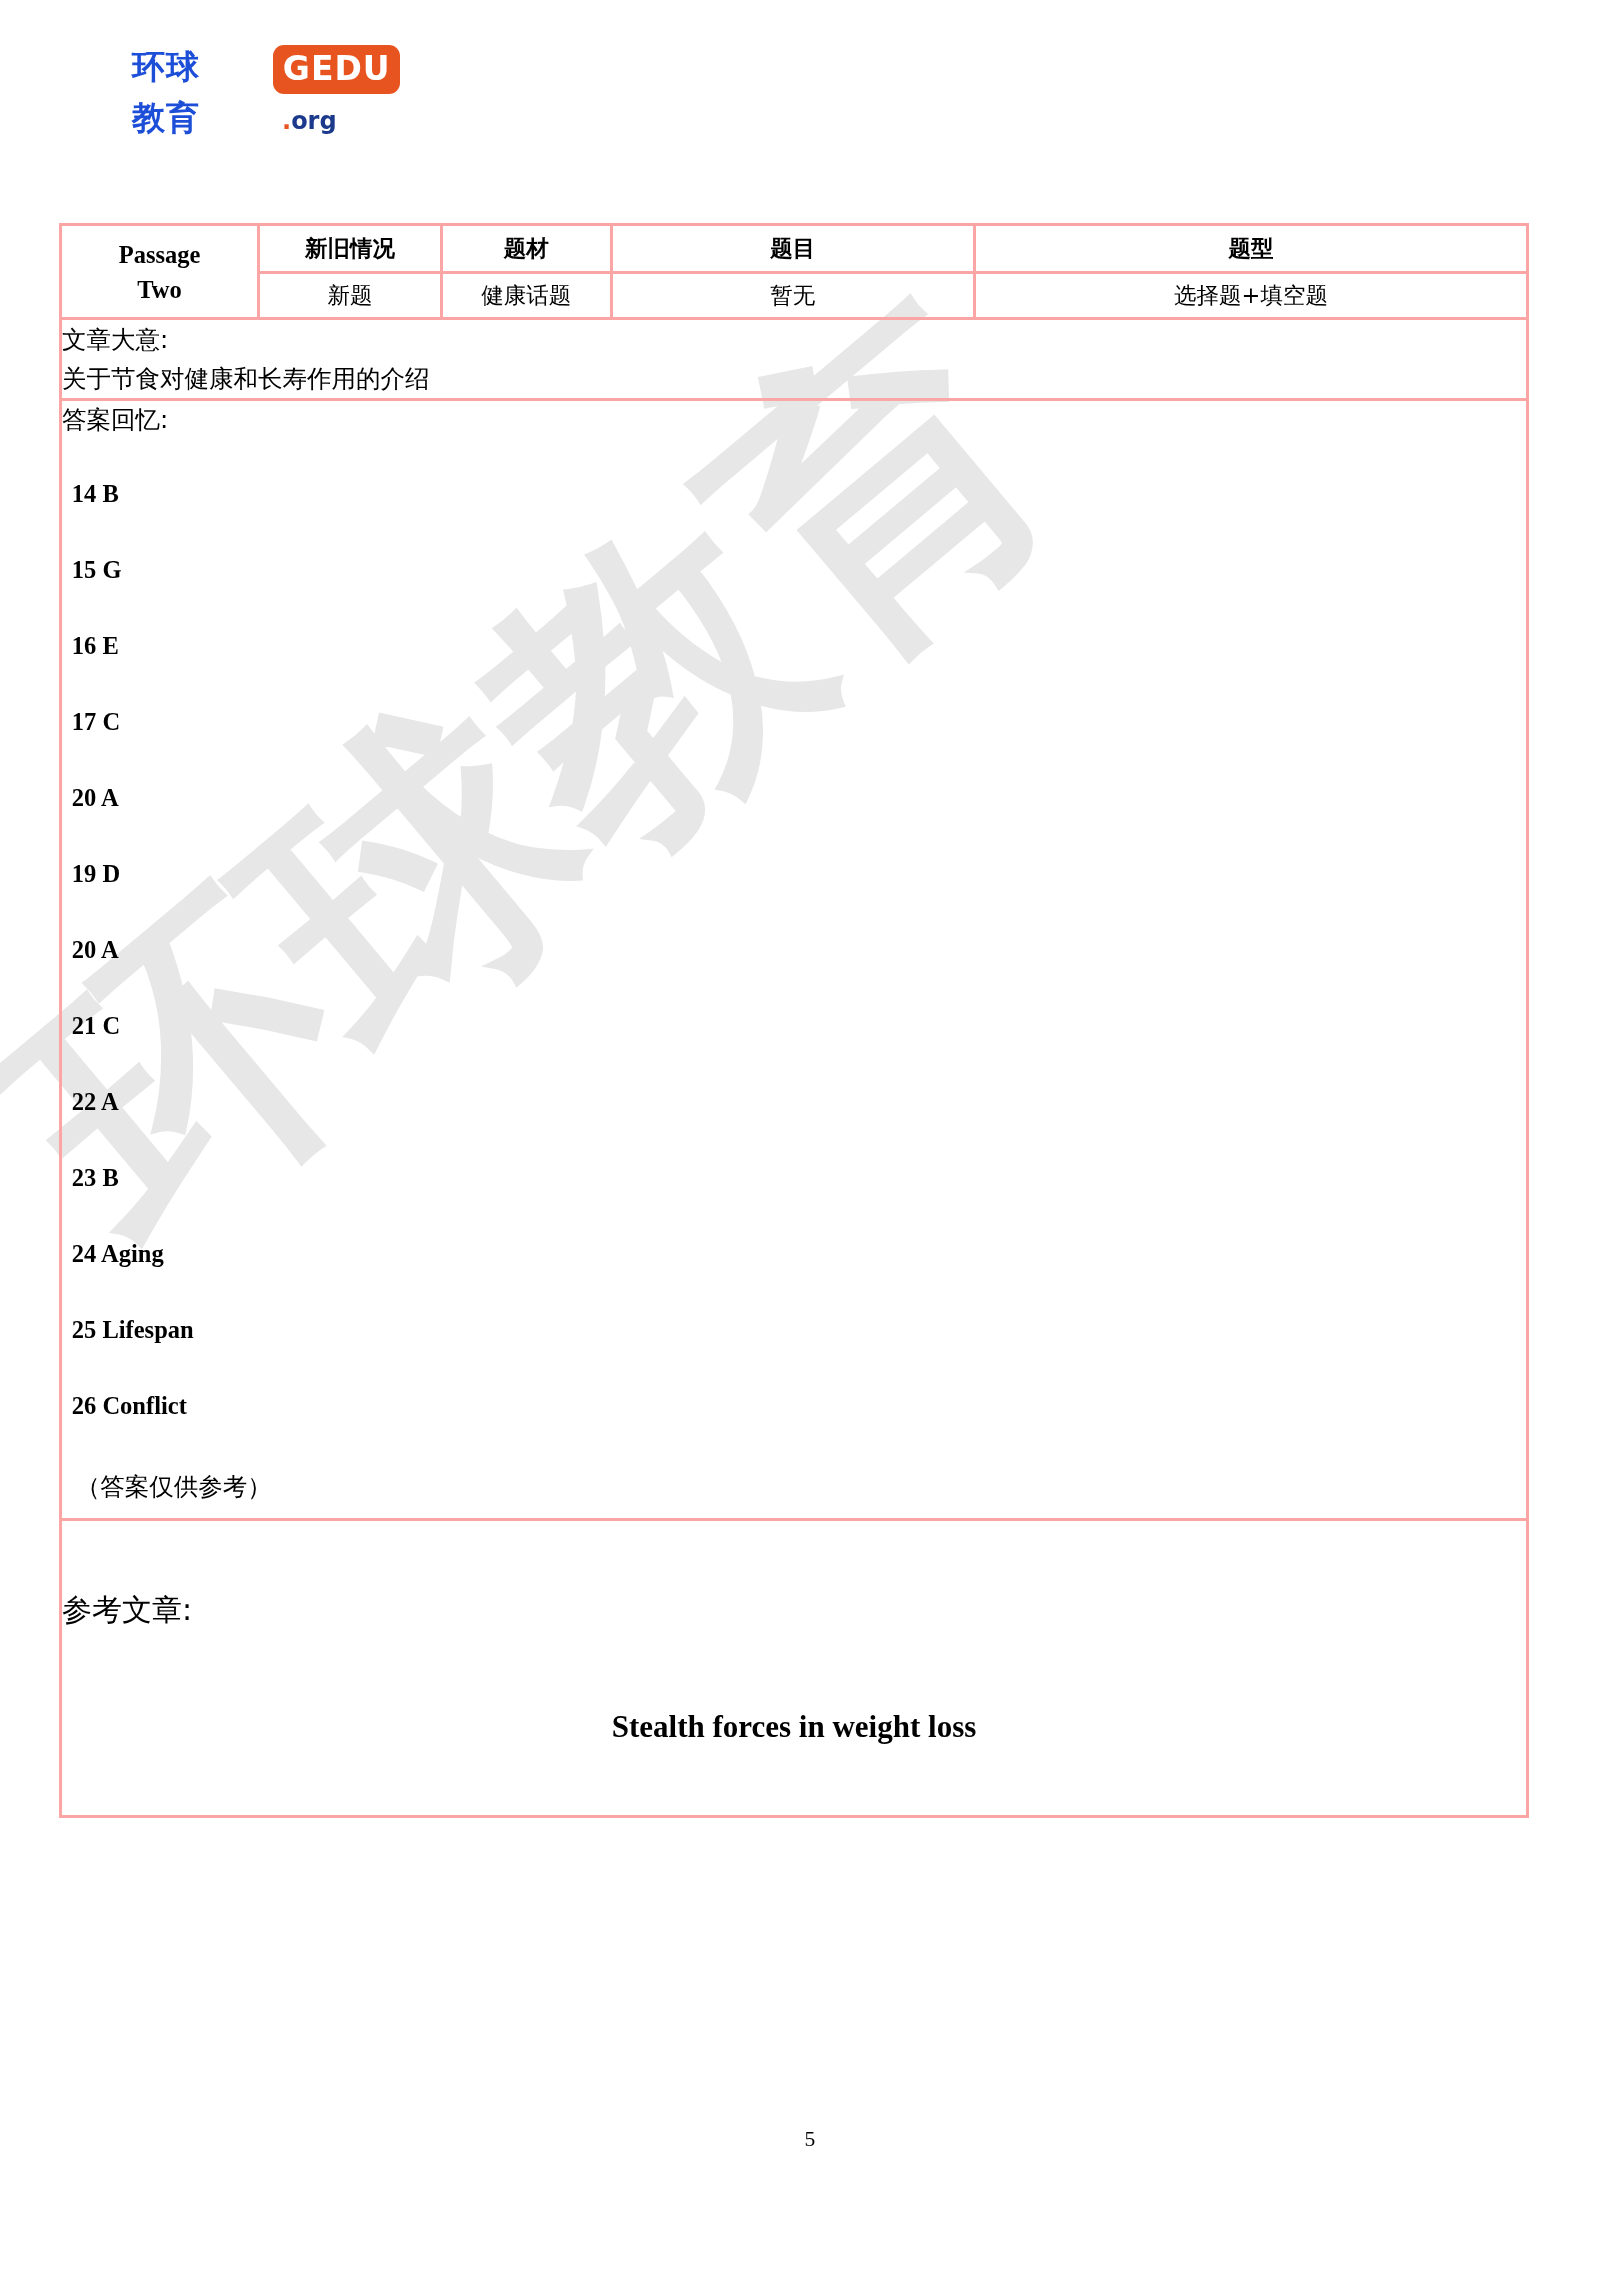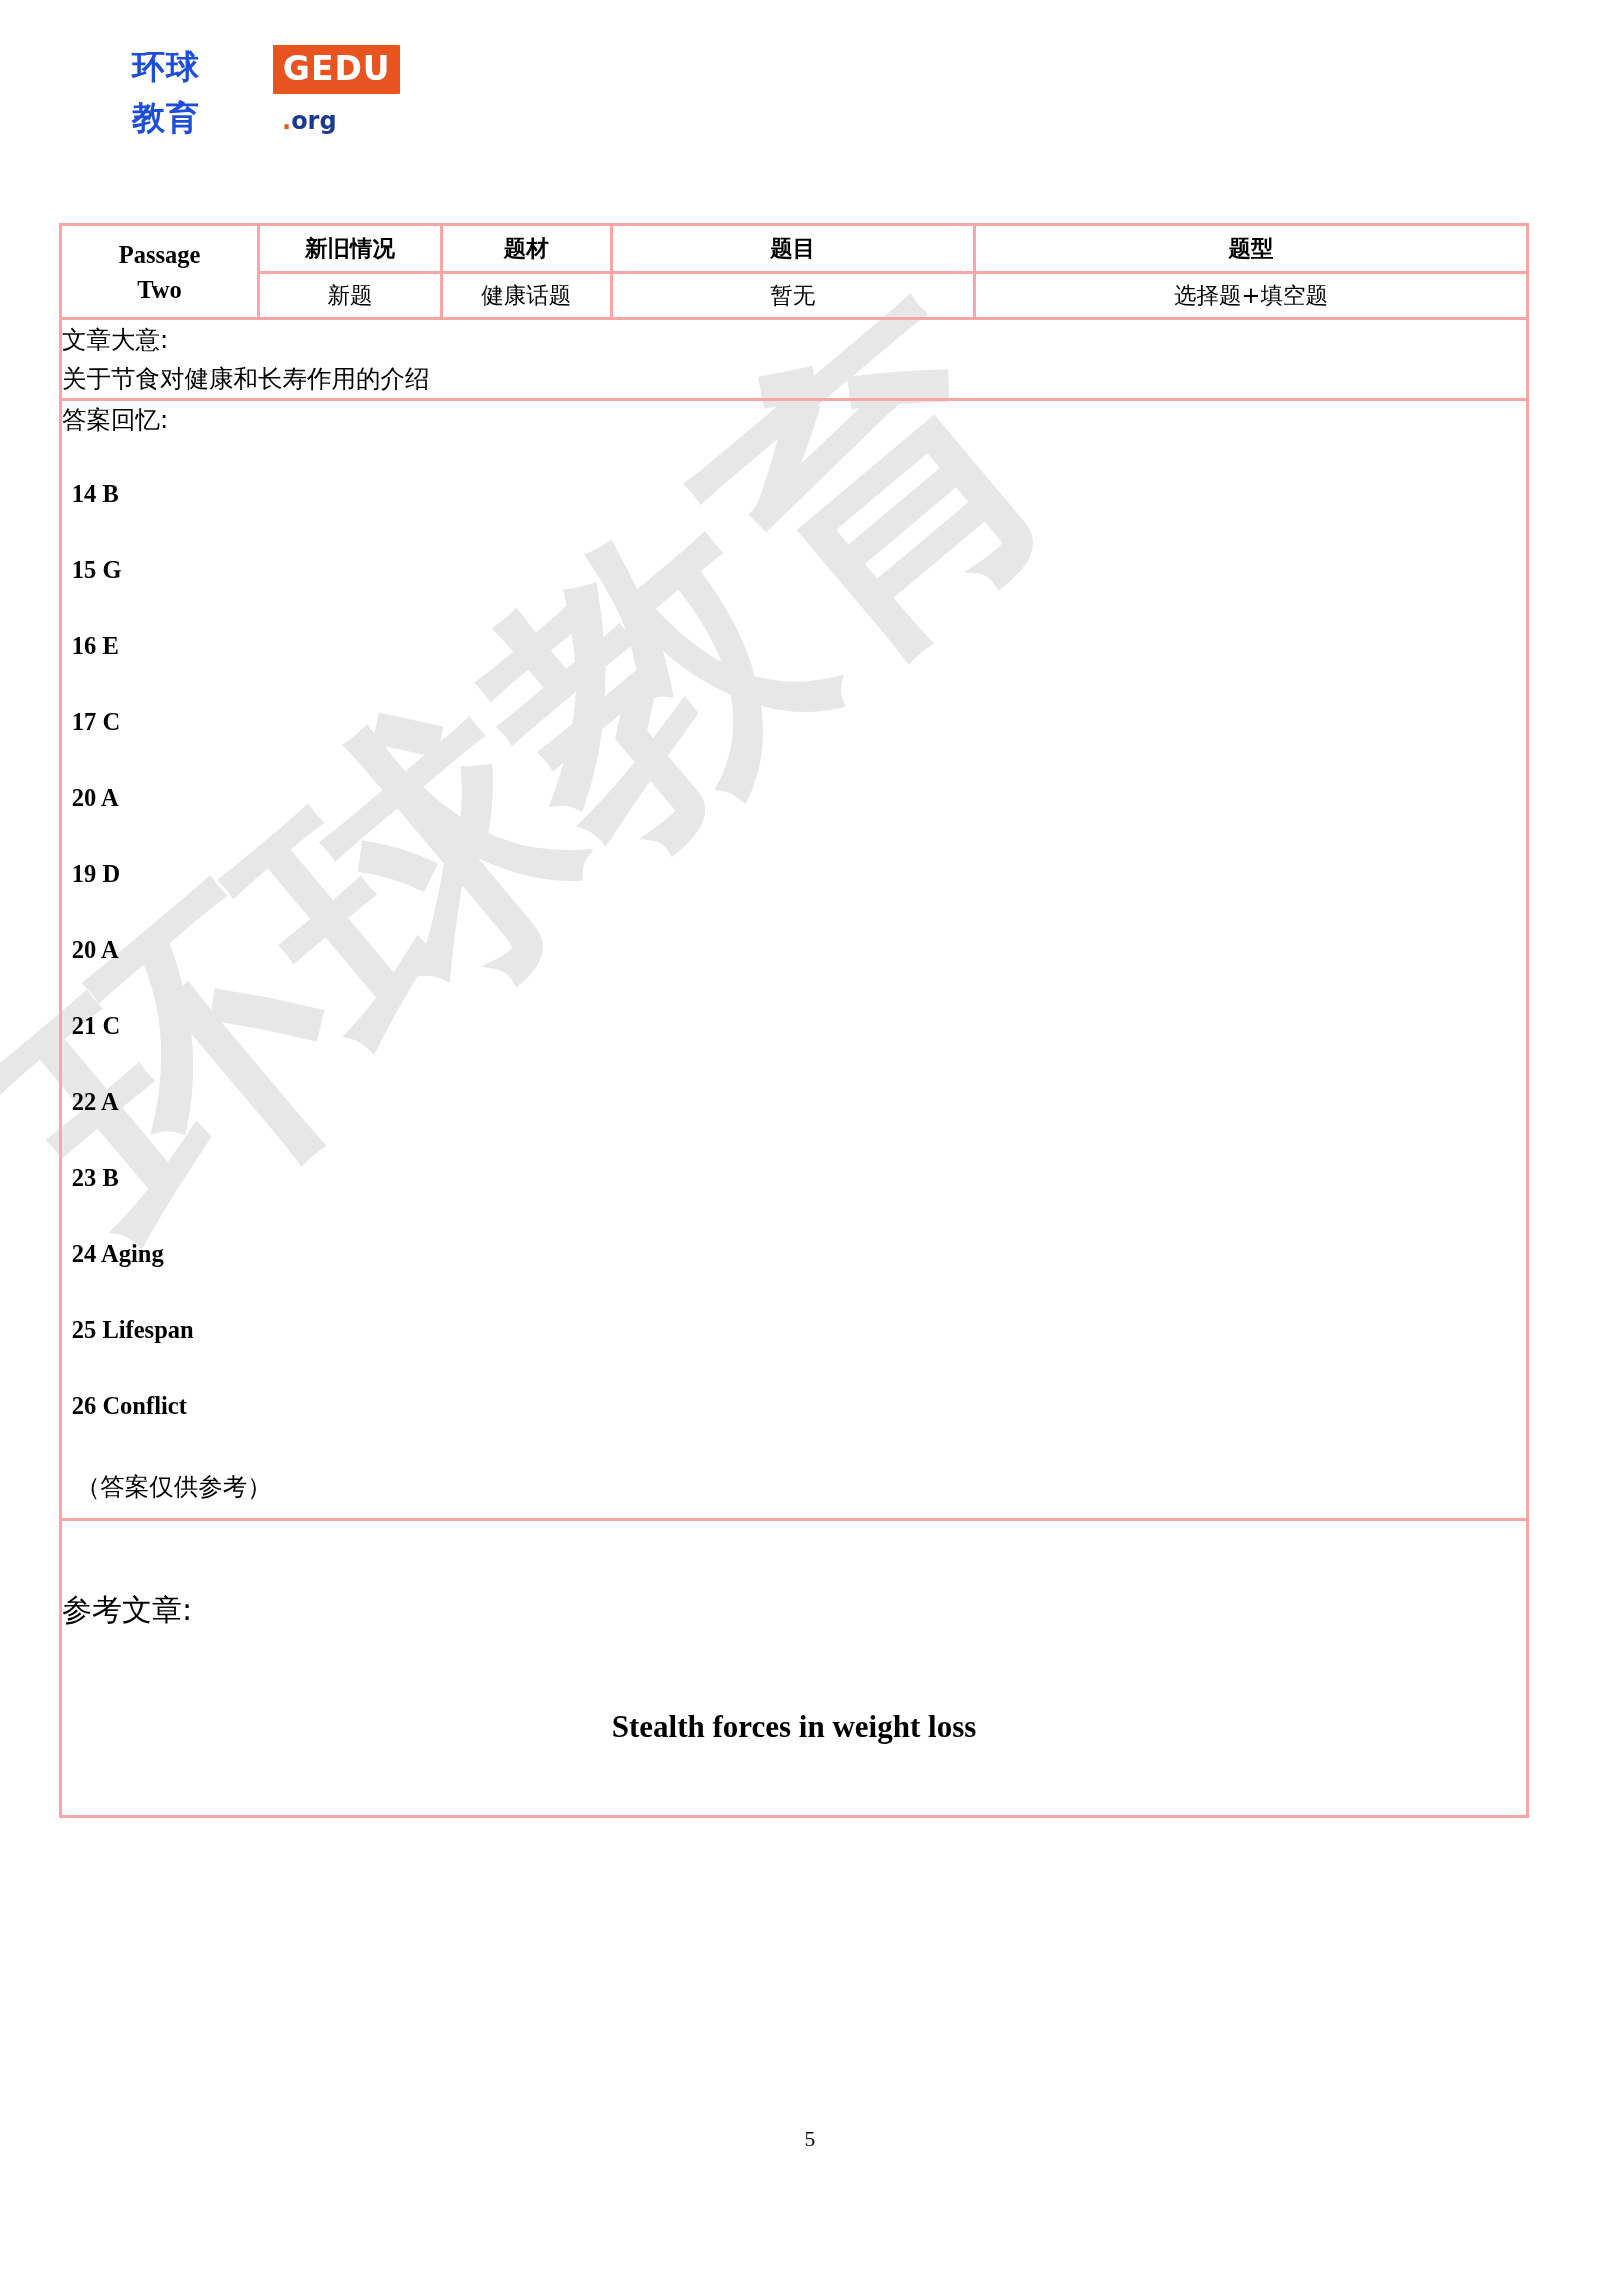--- a/index.html
+++ b/index.html
@@ -39,21 +39,21 @@
     position: absolute;
     left: 157px;
     top: 5.9px;
     background: #e8541f;
     color: #ffffff;
     font-family: "DejaVu Sans", sans-serif;
     font-weight: 700;
     font-size: 33px;
     line-height: 43px;
     padding: 2px 9.8px 3.9px 9.8px;
-    border-radius: 1px;
+    border-radius: 11px;
     letter-spacing: 1px;
   }
   .logo-org {
     position: absolute;
     left: 166px;
     top: 61px;
     font-family: "DejaVu Sans", sans-serif;
     font-weight: 700;
     font-size: 24px;
     line-height: 43px;

